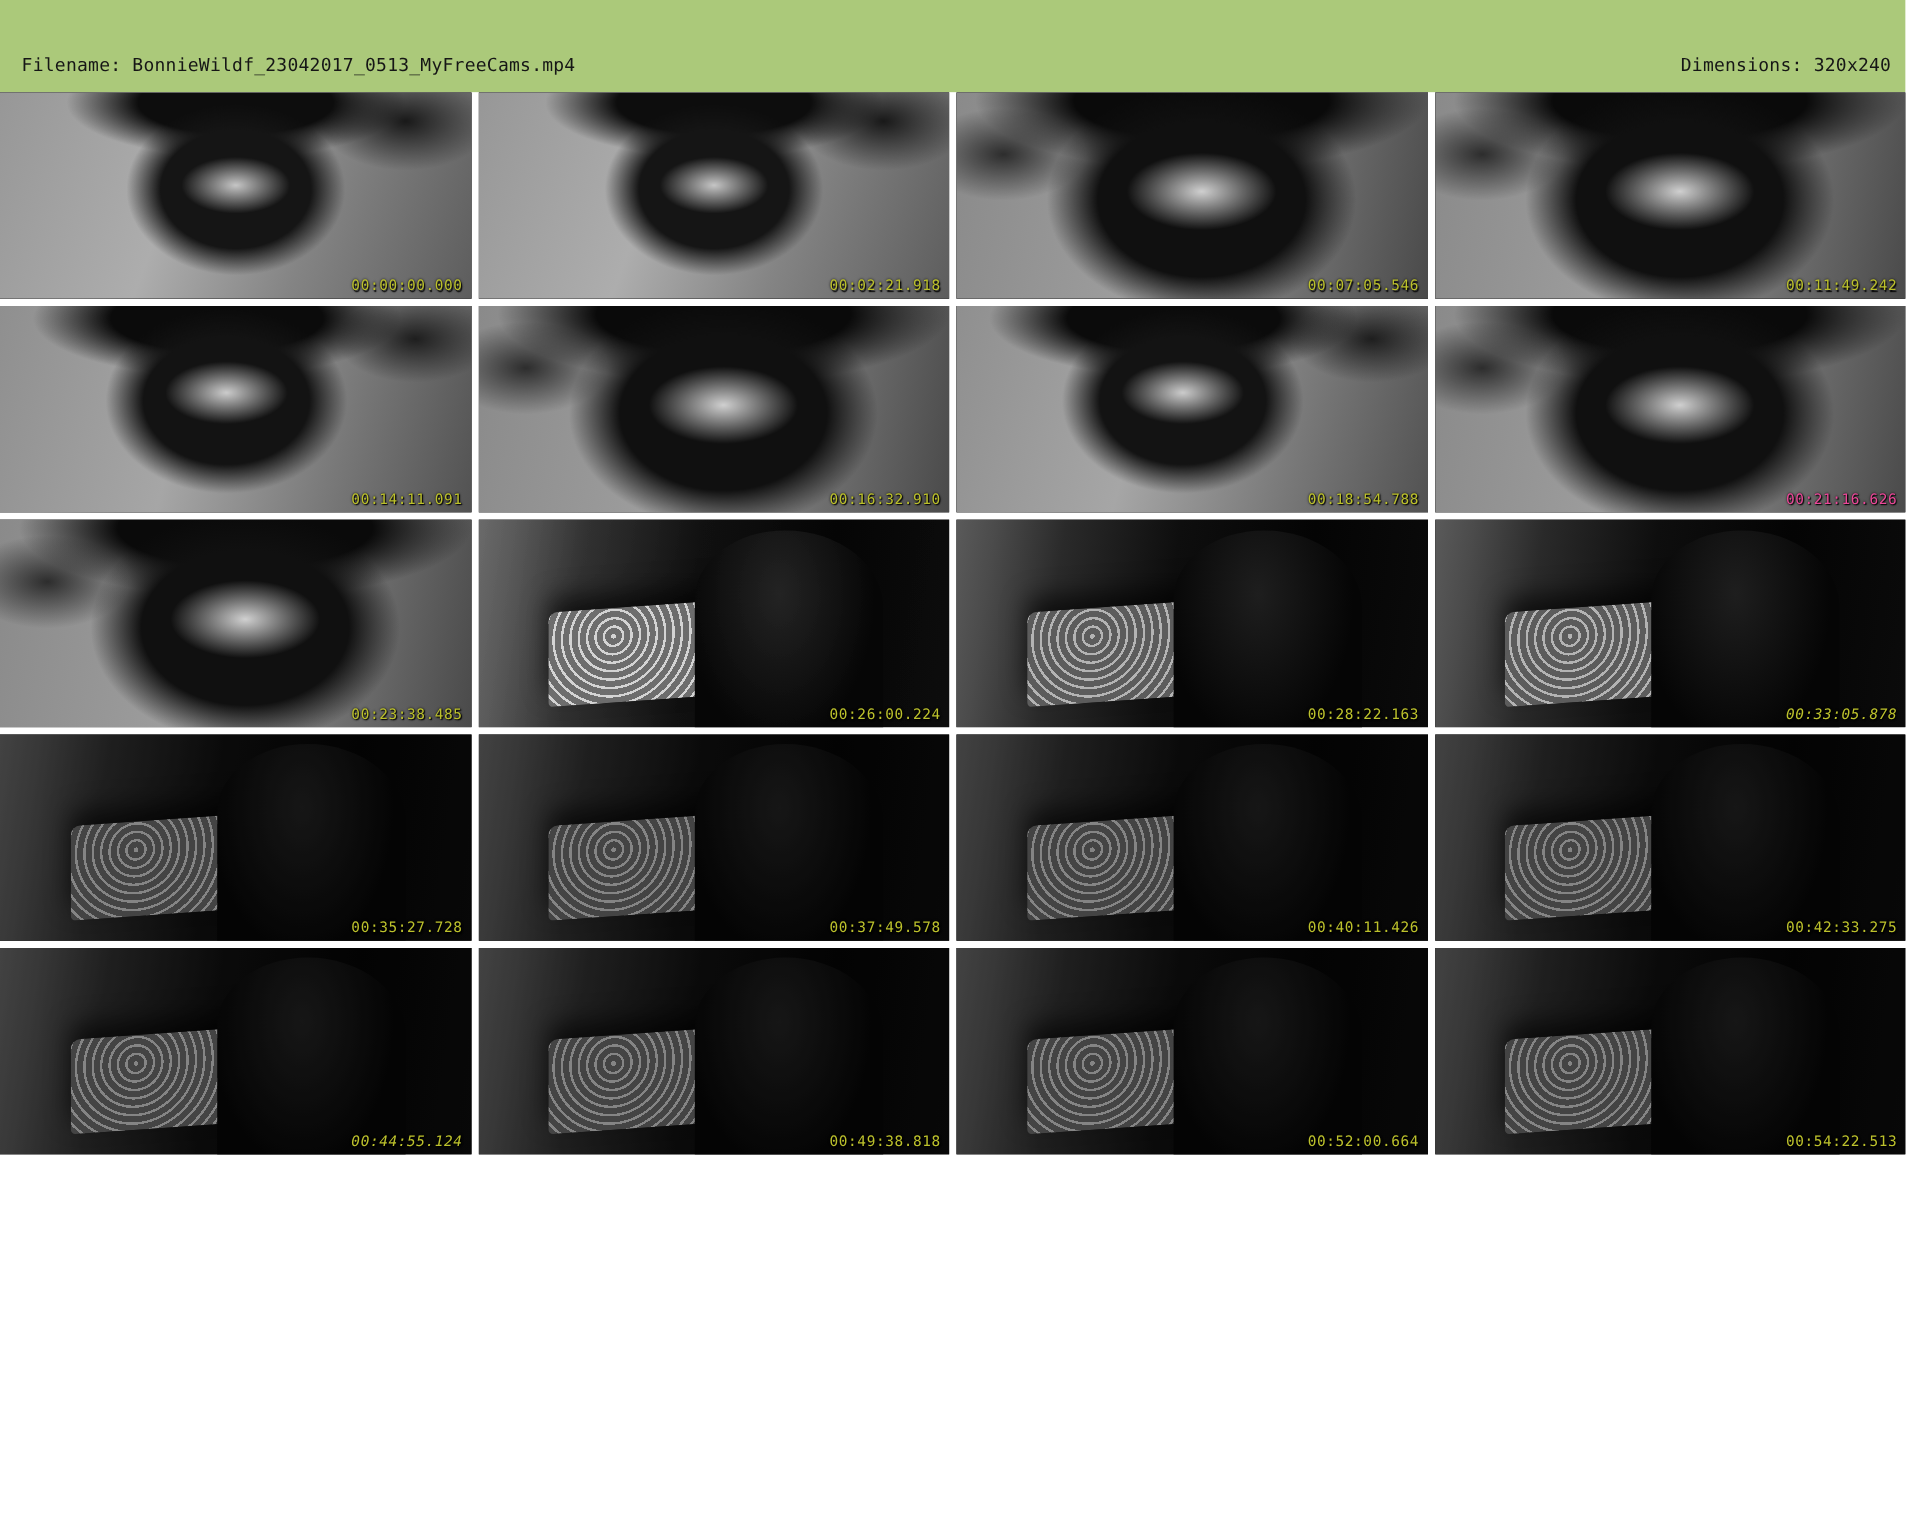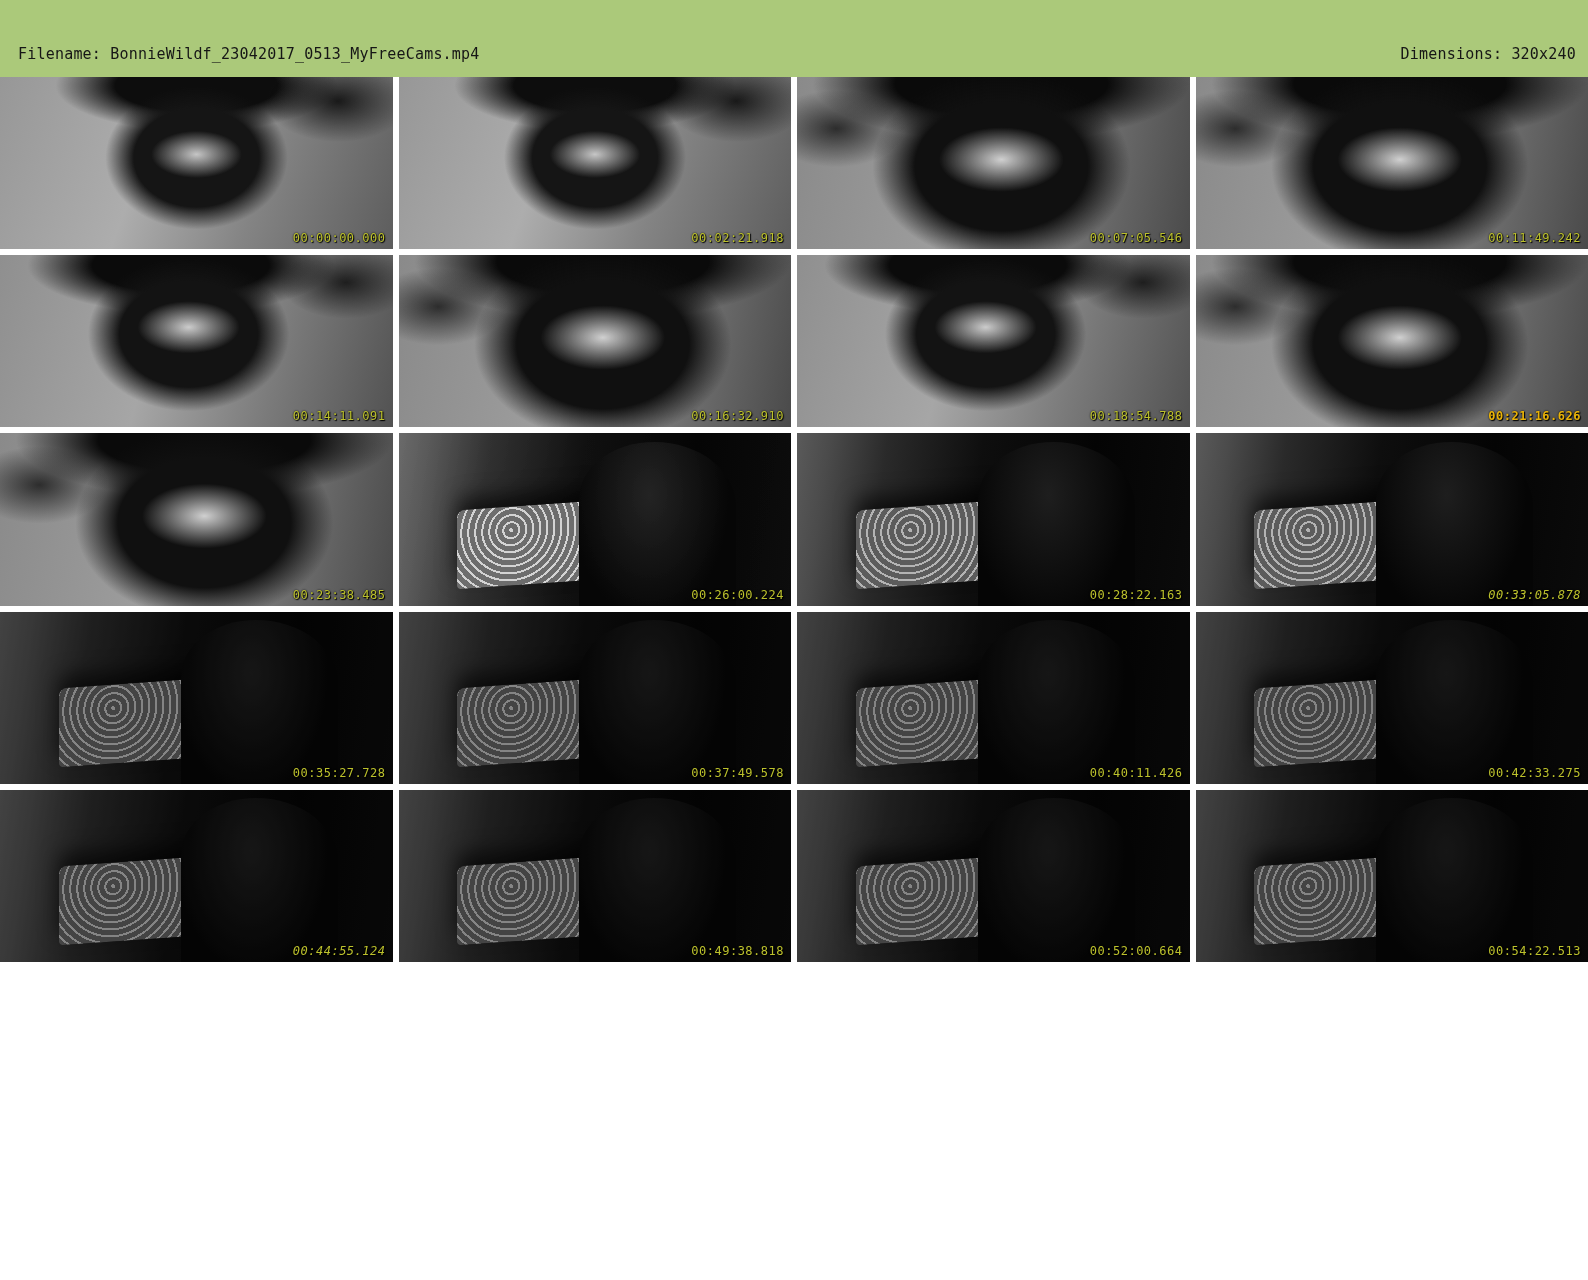--- a/index.html
+++ b/index.html
@@ -152,21 +152,21 @@
     <span class="ts" style="color: rgb(188, 193, 44);">00:16:32.910</span>
   </figure>
 
   <figure class="tile">
     <div class="scene sc-portrait-b"></div>
     <span class="ts" style="color: rgb(188, 193, 44);">00:18:54.788</span>
   </figure>
 
   <figure class="tile">
     <div class="scene sc-portrait-close"></div>
-    <span class="ts" style="color: #eab308; font-weight: bold;">00:21:16.626</span>
+    <span class="ts" style="color: #ec4899;">00:21:16.626</span>
   </figure>
 
   <figure class="tile">
     <div class="scene sc-portrait-close"></div>
     <span class="ts" style="color: rgb(188, 193, 44);">00:23:38.485</span>
   </figure>
 
   <figure class="tile">
     <div class="scene sc-darkroom-bright"></div>
     <span class="ts" style="color: rgb(188, 193, 44);">00:26:00.224</span>

